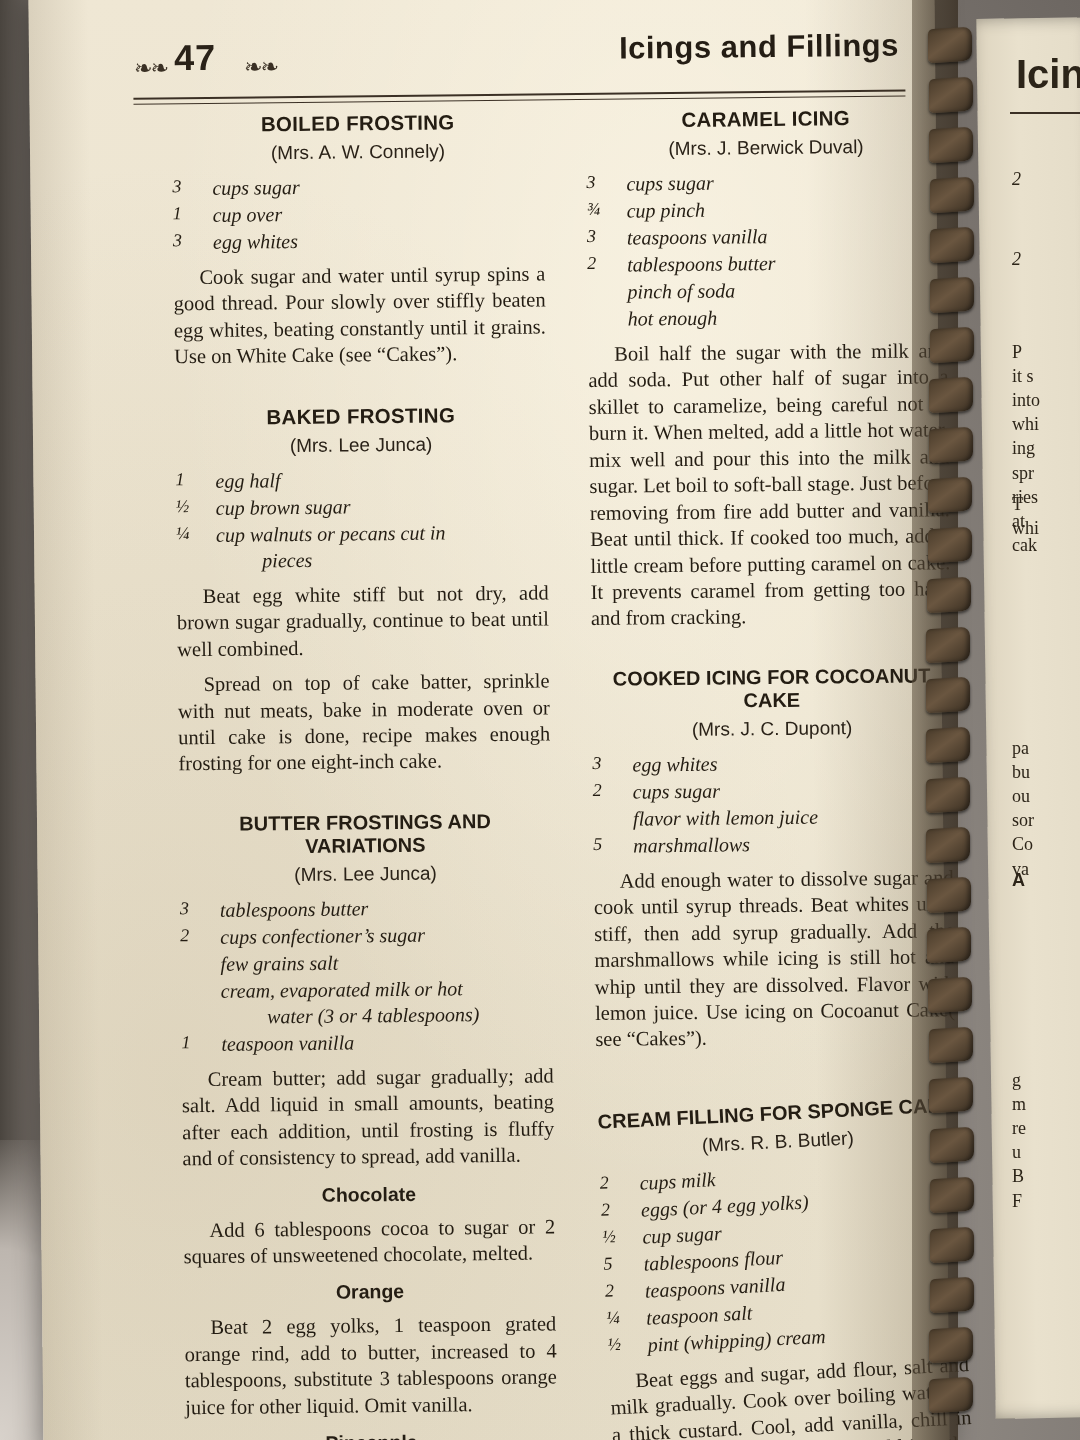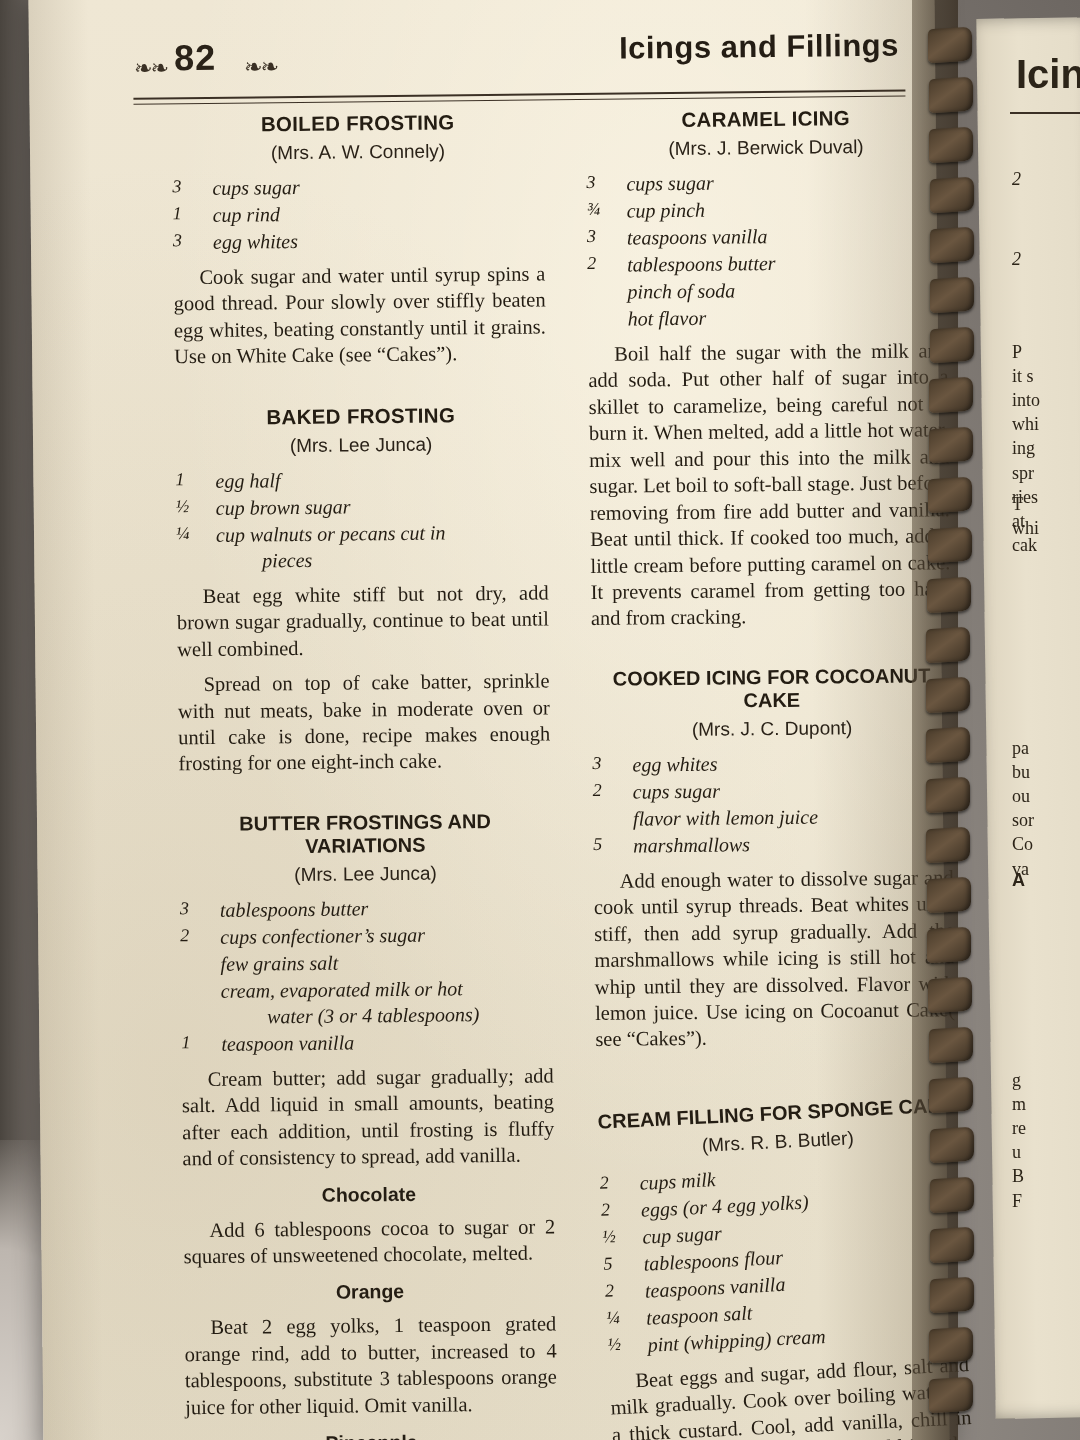--- a/index.html
+++ b/index.html
@@ -244,37 +244,37 @@
   <div class="table-left"></div>
   <div class="table-bottomleft"></div>
 
   <div class="page-right"></div>
 
   <div class="page">
     <div class="page-grain"></div>
 
     <div class="header">
       <span class="orn left">❧❧</span>
-      <span class="page-number">82</span>
+      <span class="page-number">47</span>
       <span class="orn right">❧❧</span>
       <span class="section-title">Icings and Fillings</span>
       <div class="rule"></div>
     </div>
 
     <div class="col col-left" id="col-left">
         <div class="recipe">
           <div class="r-title">BOILED FROSTING</div>
           <div class="r-author">(Mrs. A. W. Connely)</div>
           <div class="ing">
             <span class="q">3</span>
             <span class="t"><span>cups sugar</span></span>
           </div>
           <div class="ing">
             <span class="q">1</span>
-            <span class="t"><span>cup rind</span></span>
+            <span class="t"><span>cup over</span></span>
           </div>
           <div class="ing">
             <span class="q">3</span>
             <span class="t"><span>egg whites</span></span>
           </div>
           <div class="para">Cook sugar and water until syrup spins a good thread. Pour slowly over stiffly beaten egg whites, beating constantly until it grains. Use on White Cake (see “Cakes”).</div>
         </div>
         <div class="gap-l"></div>
         <div class="recipe">
           <div class="r-title">BAKED FROSTING</div>
@@ -345,21 +345,21 @@
           <div class="ing">
             <span class="q">2</span>
             <span class="t"><span>tablespoons butter</span></span>
           </div>
           <div class="ing">
             <span class="q"></span>
             <span class="t"><span>pinch of soda</span></span>
           </div>
           <div class="ing">
             <span class="q"></span>
-            <span class="t"><span>hot flavor</span></span>
+            <span class="t"><span>hot enough</span></span>
           </div>
           <div class="para">Boil half the sugar with the milk and add soda. Put other half of sugar into a skillet to caramelize, being careful not to burn it. When melted, add a little hot water, mix well and pour this into the milk and sugar. Let boil to soft-ball stage. Just before removing from fire add butter and vanilla. Beat until thick. If cooked too much, add a little cream before putting caramel on cake. It prevents caramel from getting too hard and from cracking.</div>
         </div>
         <div class="gap-l"></div>
         <div class="recipe">
           <div class="r-title wide">COOKED ICING FOR COCOANUT CAKE</div>
           <div class="r-author">(Mrs. J. C. Dupont)</div>
           <div class="ing">
             <span class="q">3</span>
             <span class="t"><span>egg whites</span></span>

